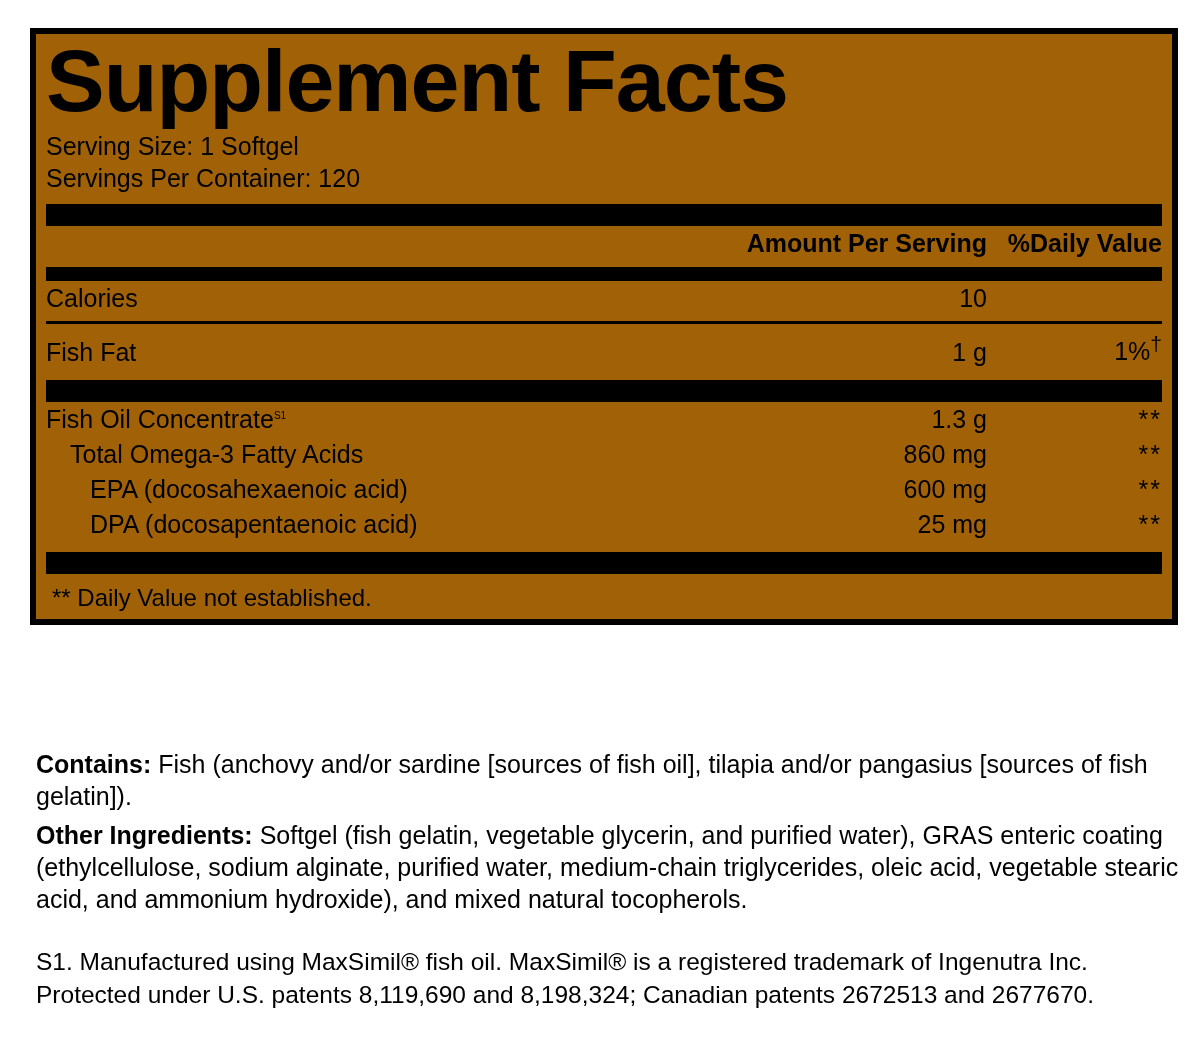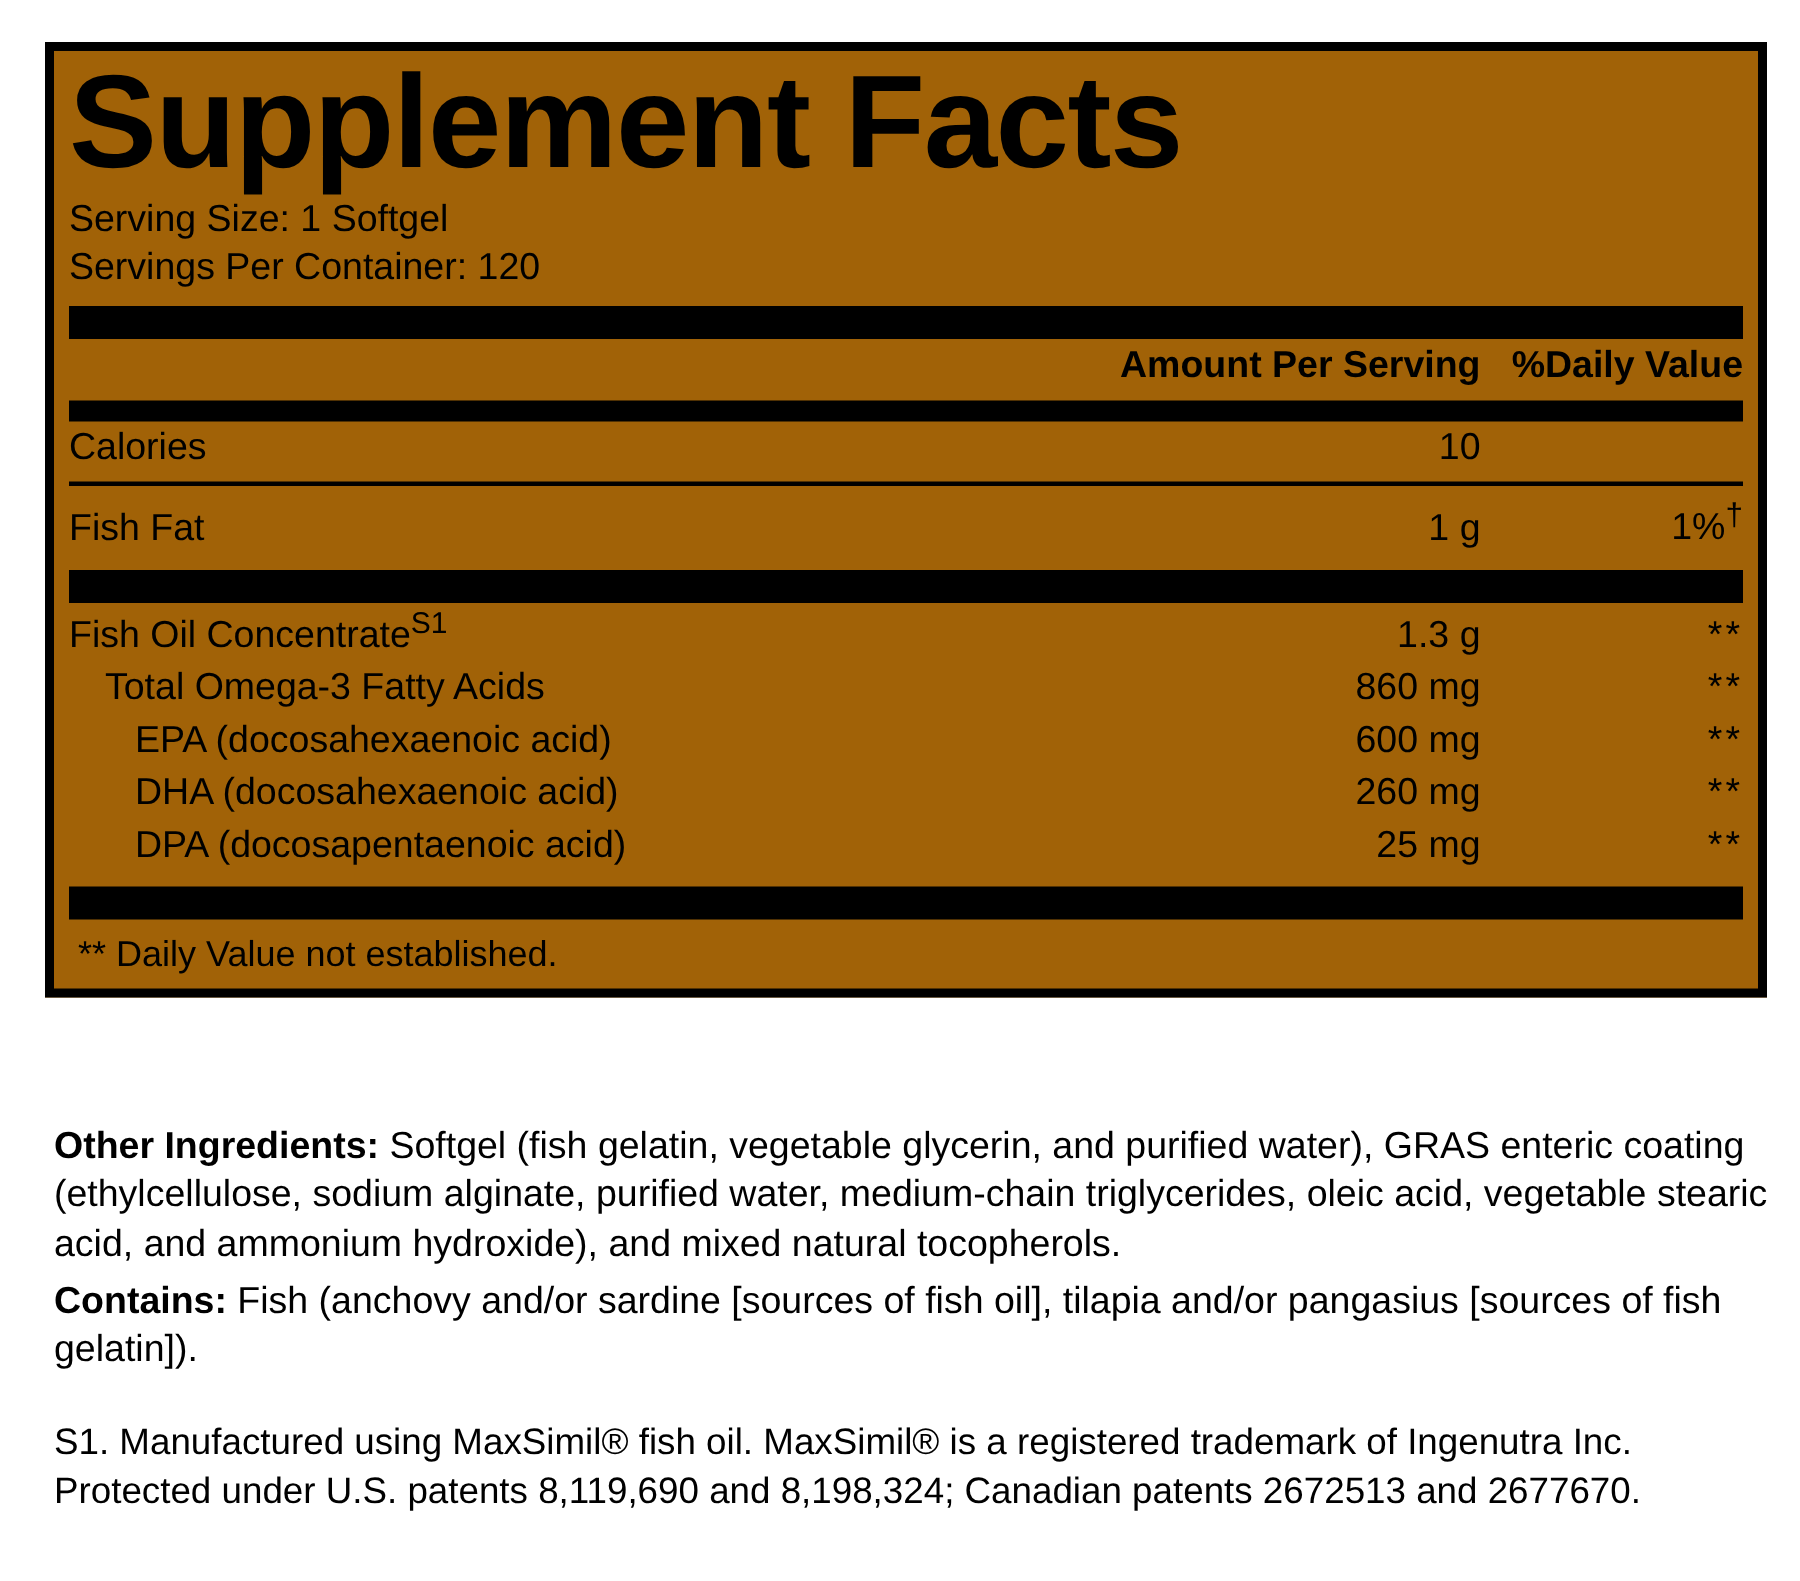--- a/index.html
+++ b/index.html
@@ -89,21 +89,21 @@
 
   .sep-row td {
     padding: 0;
   }
   .sep-row .rule-thin { margin: 2px 0; }
 
   .indent1 { padding-left: 24px !important; }
   .indent2 { padding-left: 44px !important; }
 
   sup.ref {
-    font-size: 20px;
+    font-size: 10px;
     vertical-align: super;
   }
   .dagger { font-size: 21px; vertical-align: super; }
   .stars { letter-spacing: 2px; }
 
   .footnotes {
     font-size: 24px;
     line-height: 1.32;
     padding: 8px 0 0 6px;
   }
@@ -193,44 +193,39 @@
           <td class="nutrient indent1">Total Omega-3 Fatty Acids</td>
           <td class="amount">860 mg</td>
           <td class="dv stars">**</td>
         </tr>
         <tr>
           <td class="nutrient indent2">EPA (docosahexaenoic acid)</td>
           <td class="amount">600 mg</td>
           <td class="dv stars">**</td>
         </tr>
         <tr>
-          <td class="nutrient indent2">DHA (docosahexaenoic acid)</td>
-          <td class="amount">260 mg</td>
-          <td class="dv stars">**</td>
-        </tr>
-        <tr>
           <td class="nutrient indent2">DPA (docosapentaenoic acid)</td>
           <td class="amount">25 mg</td>
           <td class="dv stars">**</td>
         </tr>
       </tbody>
         </table>
 
       <div class="bar-thick"></div>
 
       <div class="footnotes">
         <div>** Daily Value not established.</div>
       </div>
 
     </div>
   </div>
 
   <div class="below">
+    <p class="hang"><b>Contains:</b><span> Fish (anchovy and/or sardine [sources of fish oil], tilapia and/or pangasius [sources of fish gelatin]).</span></p>
     <p class="hang"><b>Other Ingredients:</b><span> Softgel (fish gelatin, vegetable glycerin, and purified water), GRAS enteric coating (ethylcellulose, sodium alginate, purified water, medium-chain triglycerides, oleic acid, vegetable stearic acid, and ammonium hydroxide), and mixed natural tocopherols.</span></p>
-    <p class="hang"><b>Contains:</b><span> Fish (anchovy and/or sardine [sources of fish oil], tilapia and/or pangasius [sources of fish gelatin]).</span></p>
   </div>
 
   <div class="patents">
     <p>S1. Manufactured using MaxSimil® fish oil. MaxSimil® is a registered trademark of Ingenutra Inc.</p>
     <p>Protected under U.S. patents 8,119,690 and 8,198,324; Canadian patents 2672513 and 2677670.</p>
   </div>
 
 </div>
 
 </body></html>

